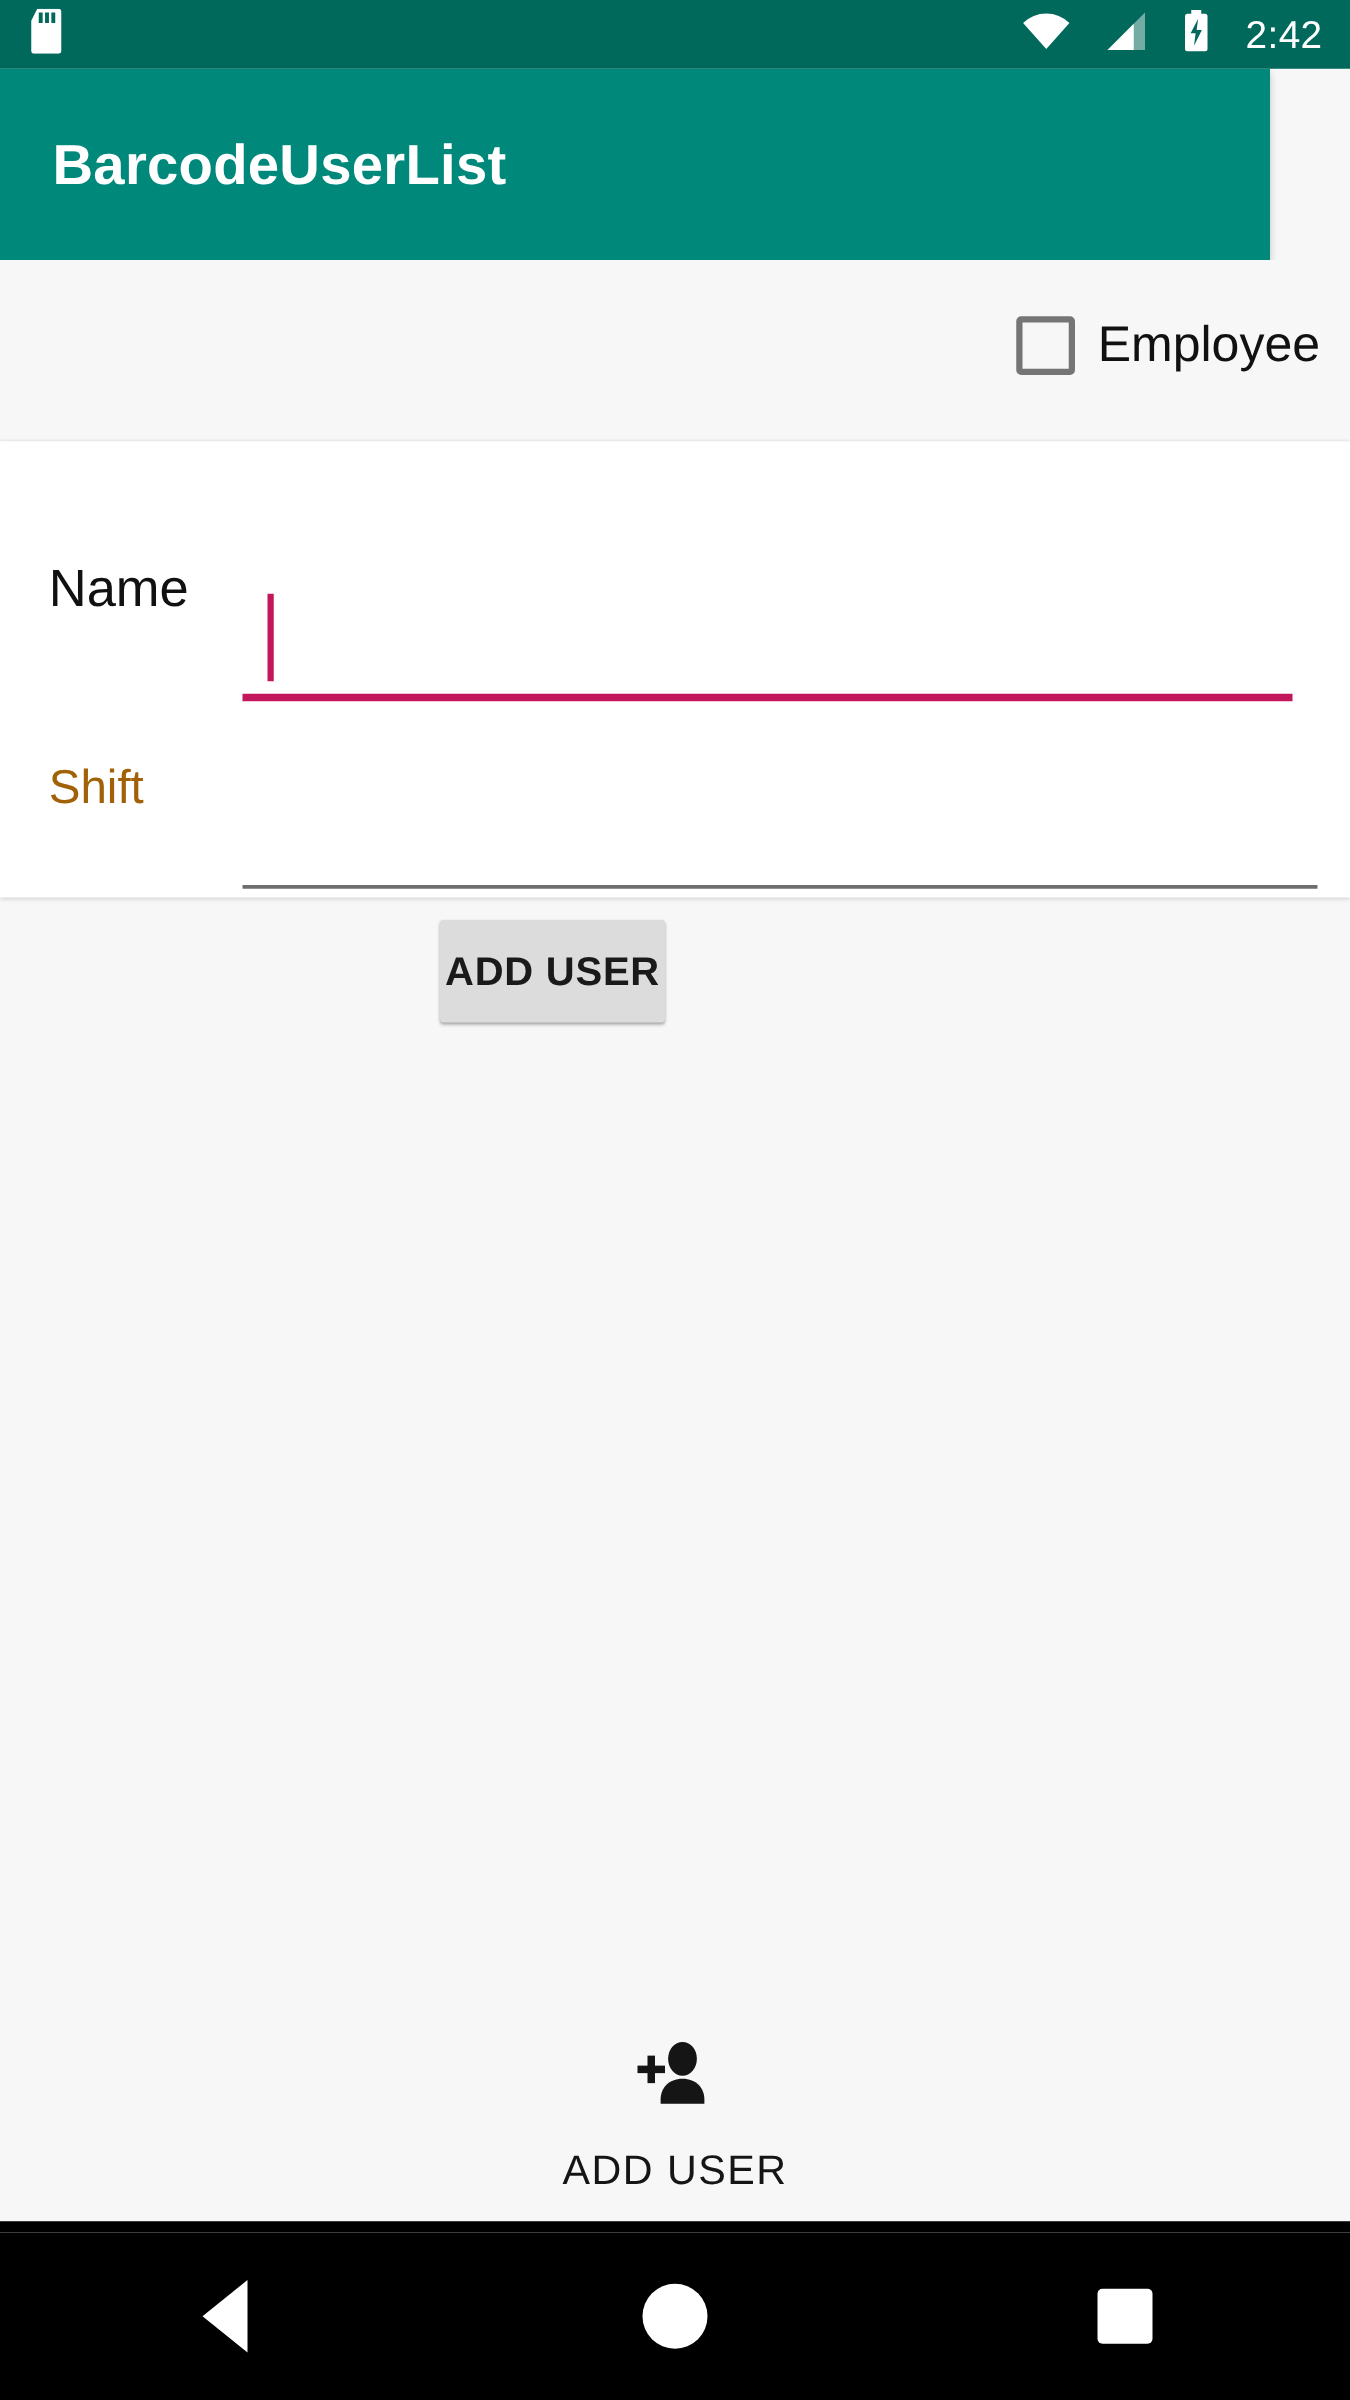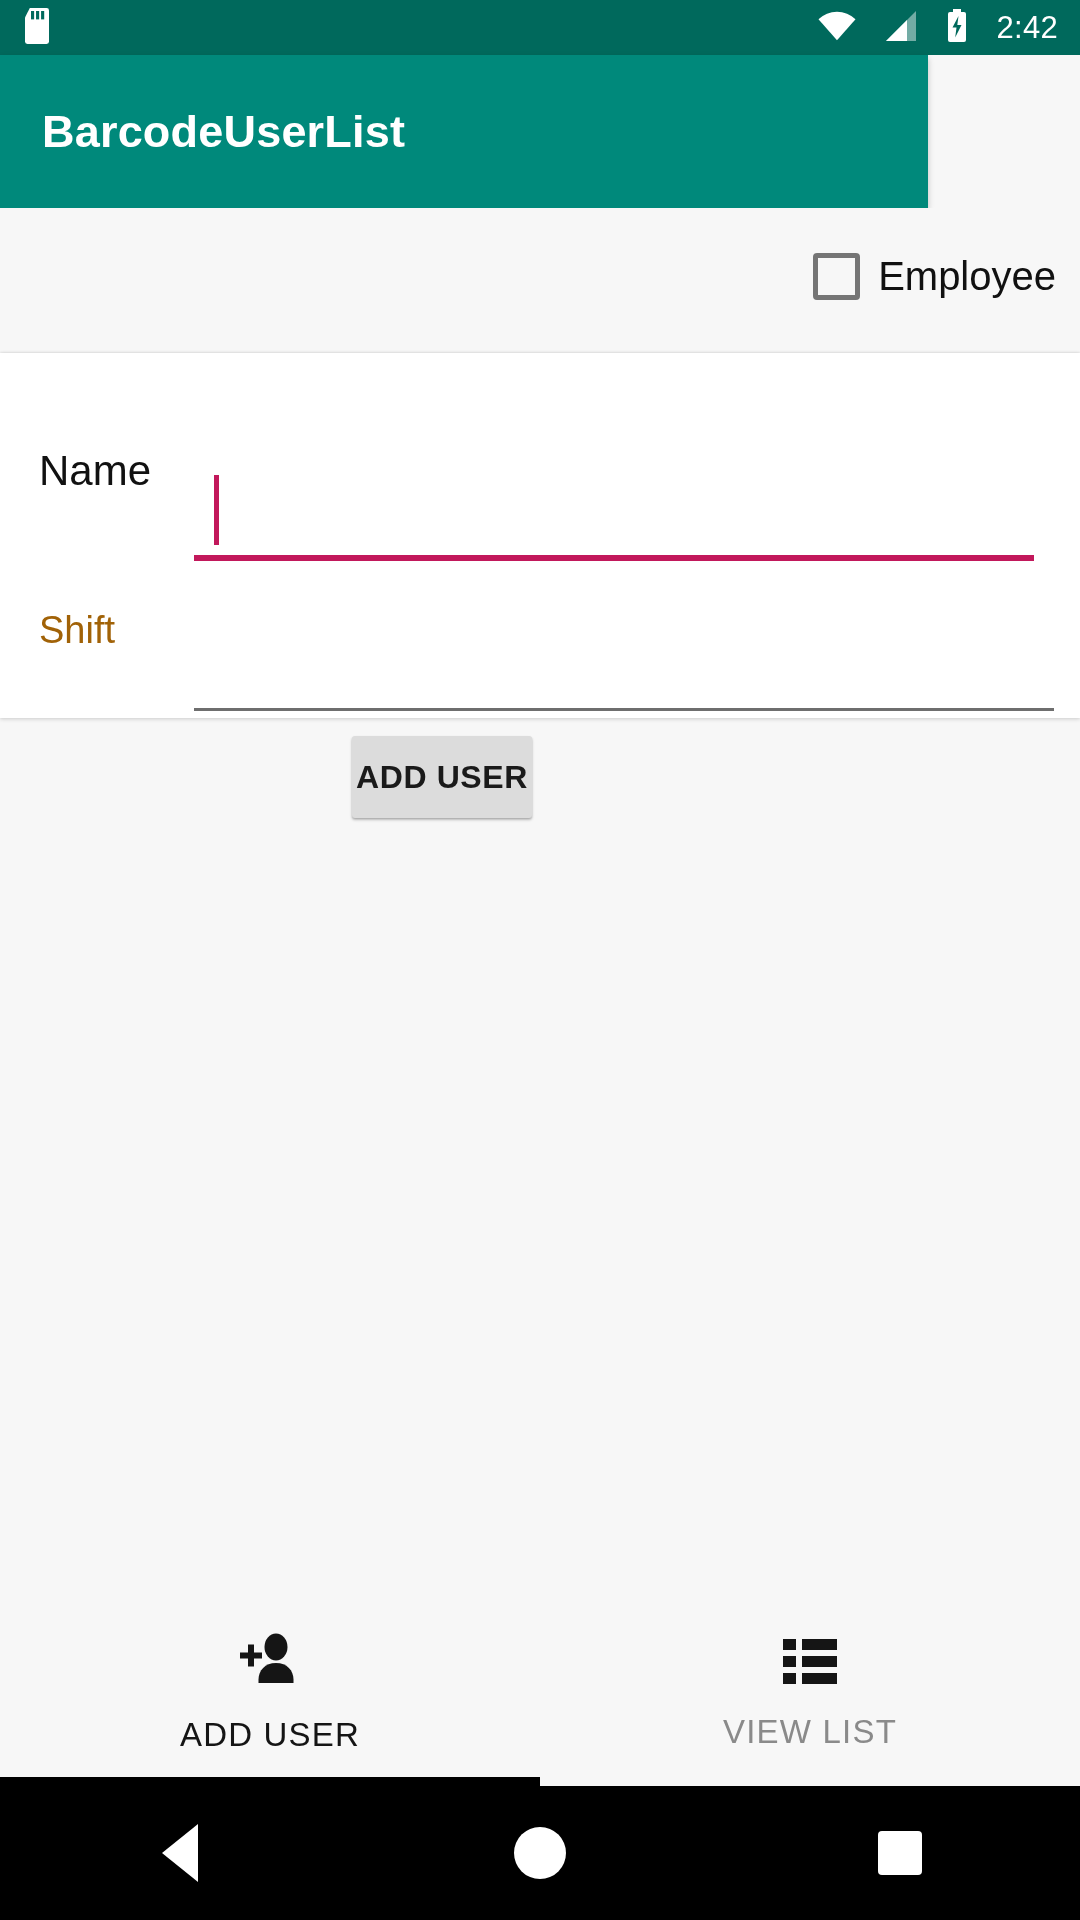--- a/index.html
+++ b/index.html
@@ -16,21 +16,21 @@
     position:absolute; top:0; left:0; width:1080px; height:55px;
     background:#00695C; display:flex; align-items:center;
     padding:0 22px;
   }
   .sb-left { display:flex; align-items:center; gap:10px; }
   .sb-right { margin-left:auto; display:flex; align-items:center; gap:28px; }
   .sb-time { color:#FFFFFF; font-size:31px; font-weight:400; letter-spacing:0.3px; }
 
   
   .appbar {
-    position:absolute; top:55px; left:0; width:928px; height:153px;
+    position:absolute; top:55px; left:0; width:1016px; height:153px;
     background:#00897B;
     box-shadow:0 3px 6px rgba(0,0,0,0.22);
     display:flex; align-items:center;
   }
   .appbar-title {
     color:#FFFFFF; font-size:45px; font-weight:700;
     letter-spacing:0.2px; padding-left:42px;
   }
 
   
@@ -215,33 +215,20 @@
             <ellipse cx="38" cy="15" rx="11.5" ry="13.5" fill="#151515"></ellipse>
             <path d="M38 31 C27 31 20.5 38.5 20.5 47.5 L20.5 51 L55.5 51 L55.5 47.5 C55.5 38.5 49 31 38 31 Z" fill="#151515"></path>
             <rect x="2" y="20.5" width="22" height="6" fill="#151515"></rect>
             <rect x="10" y="12.5" width="6" height="22" fill="#151515"></rect>
           </svg>
         </span>
         <span class="tab-label">ADD USER</span>
         <span class="tab-indicator"></span>
       </div>
 
-      <div class="tab inactive">
-        <span>
-          <svg width="58" height="52" viewBox="0 0 58 52">
-            <rect x="2" y="4" width="13" height="11" fill="#151515"></rect>
-            <rect x="21" y="4" width="35" height="11" fill="#151515"></rect>
-            <rect x="2" y="21" width="13" height="11" fill="#151515"></rect>
-            <rect x="21" y="21" width="35" height="11" fill="#151515"></rect>
-            <rect x="2" y="38" width="13" height="11" fill="#151515"></rect>
-            <rect x="21" y="38" width="35" height="11" fill="#151515"></rect>
-          </svg>
-        </span>
-        <span class="tab-label">VIEW LIST</span>
-      </div>
 
     </div>
   </div>
 
   <div class="navbar">
     <div class="nav-btn">
       <span class="nav-back"></span>
     </div>
     <div class="nav-btn">
       <span class="nav-home"></span>

